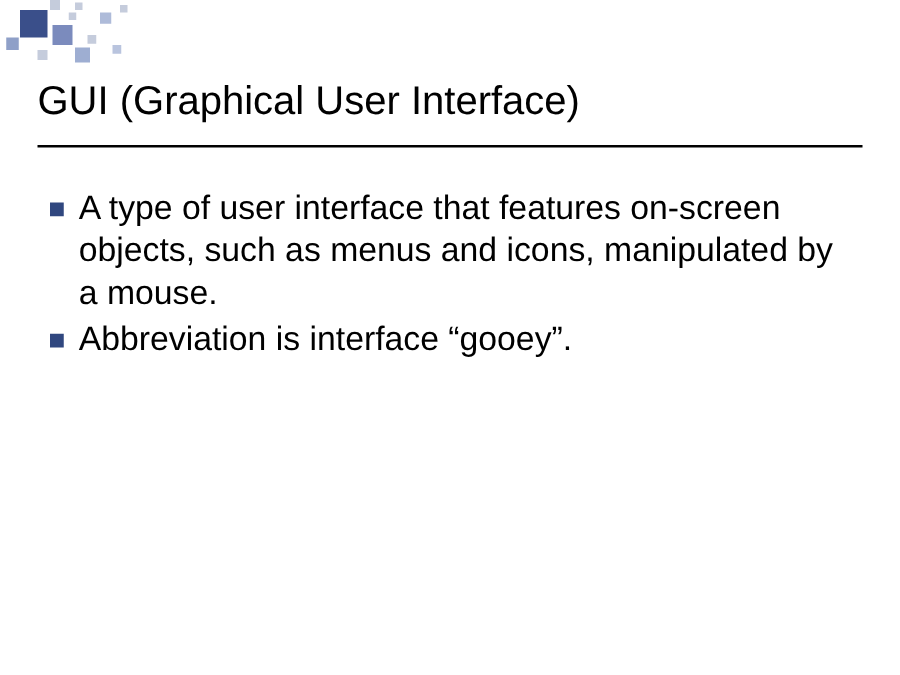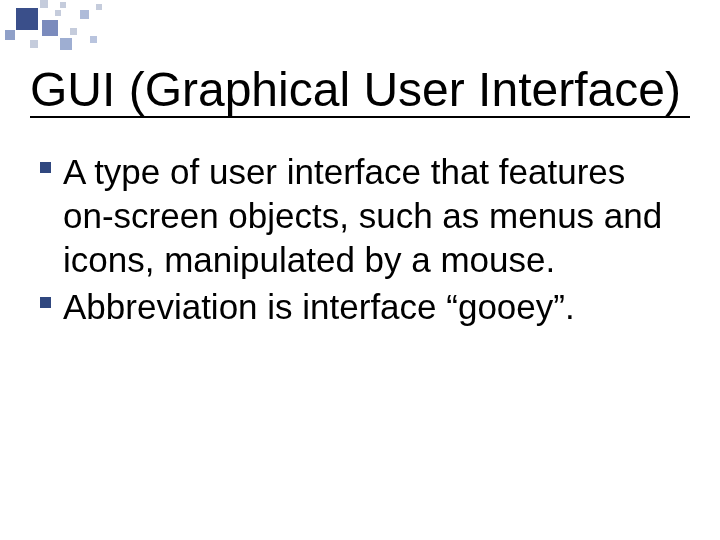--- a/index.html
+++ b/index.html
@@ -31,21 +31,21 @@
   .sq-s5 { top: 38px; left: 60px; width: 12px; height: 12px; background:#9eaed2;}
   .sq-s6 { top: 28px; left: 70px; width: 7px; height: 7px; }
   .sq-s7 { top: 10px; left: 80px; width: 9px; height: 9px; background:#aebbd9;}
   .sq-s8 { top: 40px; left: 30px; width: 8px; height: 8px; }
   .sq-s9 { top: 4px; left: 96px; width: 6px; height: 6px; }
   .sq-s10 { top: 36px; left: 90px; width: 7px; height: 7px; background:#b9c4de;}
   .slide-title {
     position: absolute;
     top: 62px;
     left: 30px;
-    font-size: 48px;
+    font-size: 32px;
     color: #000;
     font-weight: normal;
     text-align: center;
   }
   .title-underline {
     position: absolute;
     top: 116px;
     left: 30px;
     width: 660px;
     height: 2px;
@@ -64,21 +64,21 @@
   }
   .bullet-marker {
     flex-shrink: 0;
     width: 11px;
     height: 11px;
     background: #30477f;
     margin-top: 12px;
     margin-right: 12px;
   }
   .bullet-text {
-    font-size: 35px;
+    font-size: 27px;
     line-height: 1.25;
     color: #000;
   }
 </style>
 </head>
 <body>
 
 <div class="corner-decoration">
   <div class="sq sq-big1"></div>
   <div class="sq sq-big2"></div>

